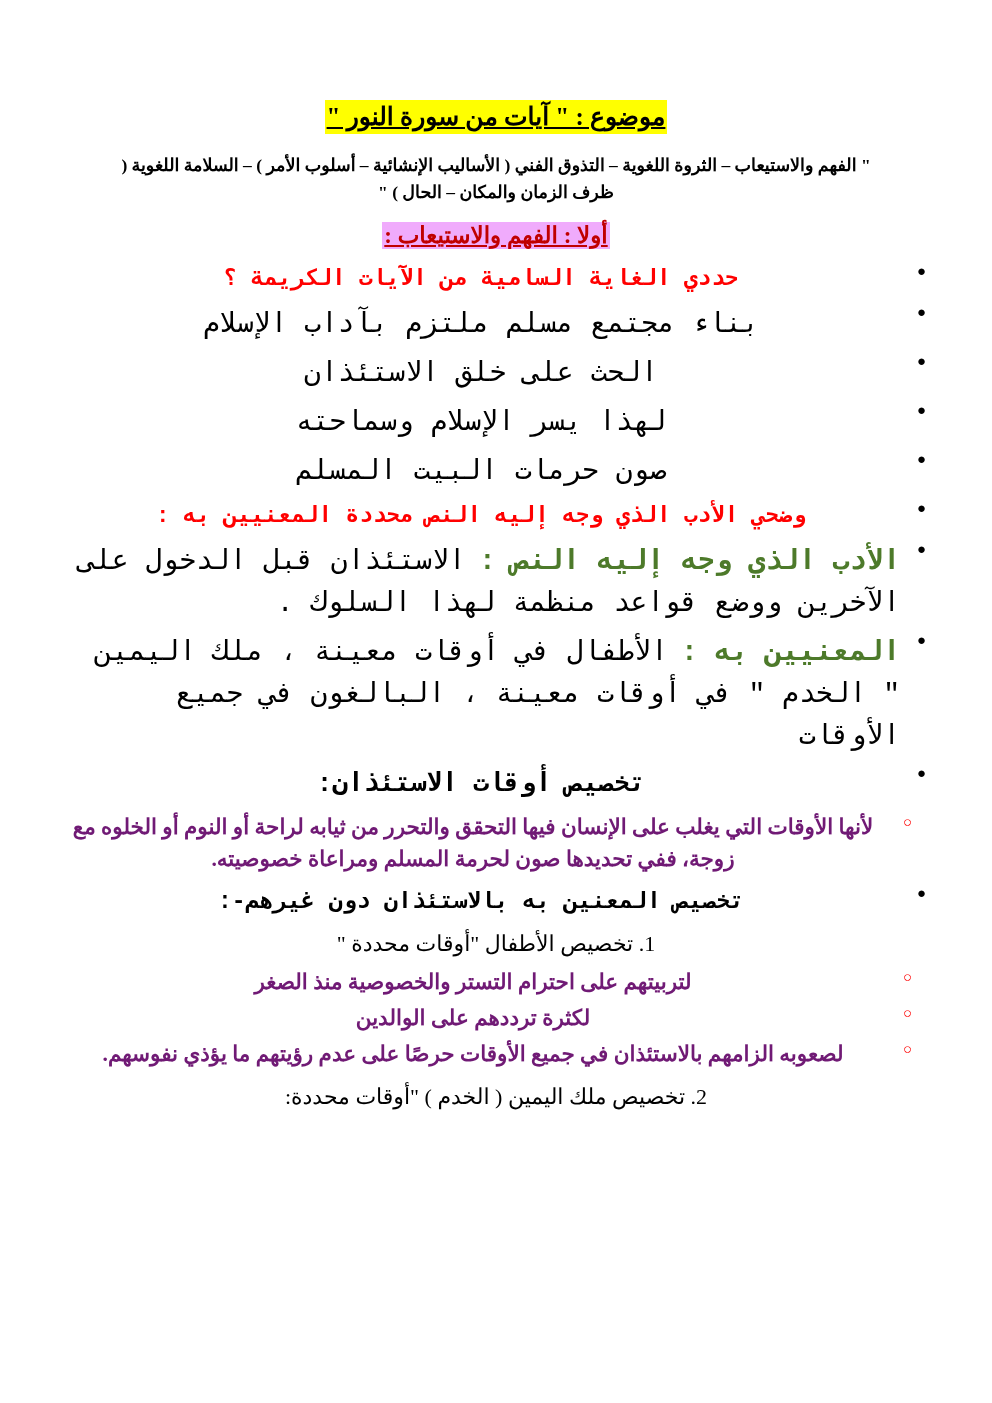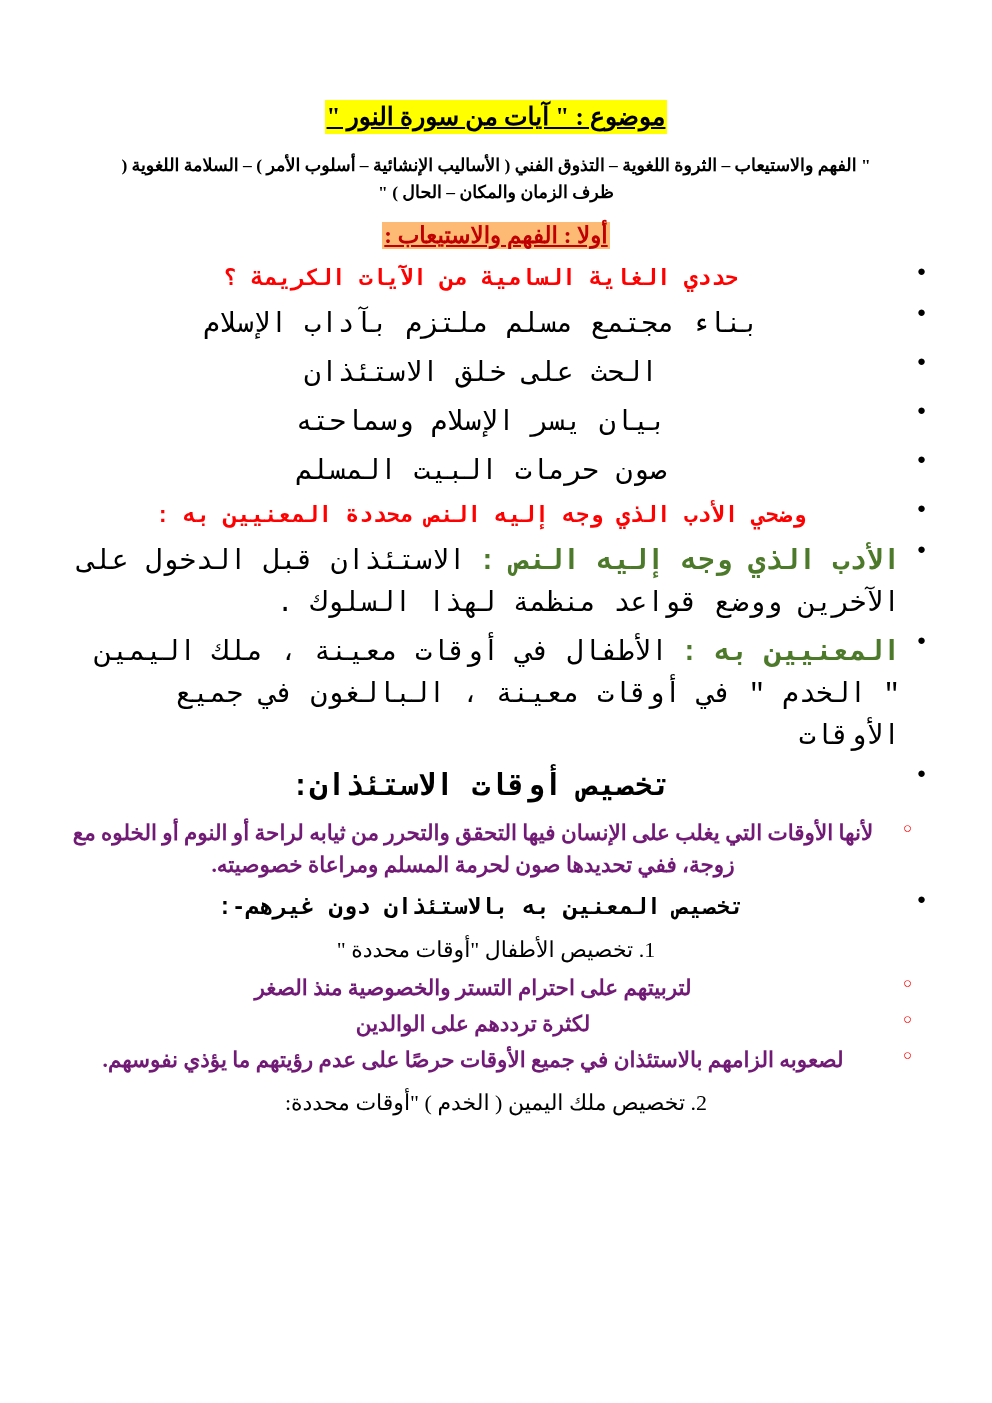--- a/index.html
+++ b/index.html
@@ -43,21 +43,21 @@
     line-height: 1.55;
     margin: 6px 56px 16px 56px;
   }
 
   .section-head-wrap {
     text-align: center;
     margin-bottom: 14px;
   }
   .section-head {
     display: inline-block;
-    background: #fdba74;
+    background: #f0abfc;
     color: #c00000;
     font-weight: bold;
     font-size: 23px;
     text-decoration: underline;
     padding: 0 2px;
   }
 
   
   ul.bullets {
     list-style: none;
@@ -177,21 +177,21 @@
     <li class="center-line">
       <span class="q-red">حددي الغاية السامية من الآيات الكريمة ؟</span>
     </li>
     <li class="center-line">
       <span class="plain">بناء مجتمع مسلم ملتزم بآداب الإسلام</span>
     </li>
     <li class="center-line">
       <span class="plain">الحث على خلق الاستئذان</span>
     </li>
     <li class="center-line">
-      <span class="plain">بيان يسر الإسلام وسماحته</span>
+      <span class="plain">لهذا يسر الإسلام وسماحته</span>
     </li>
     <li class="center-line">
       <span class="plain">صون حرمات البيت المسلم</span>
     </li>
   </ul>
 
   <ul class="bullets">
     <li class="center-line">
       <span class="q-red">وضحي الأدب الذي وجه إليه النص محددة المعنيين به :</span>
     </li>
@@ -201,21 +201,21 @@
     </li>
     <li>
       <span class="lbl-green plain">المعنيين به :</span>
       <span class="plain">الأطفال في أوقات معينة ، ملك اليمين " الخدم " في أوقات معينة ، البالغون في جميع الأوقات</span>
     </li>
   </ul>
 
 
   <ul class="bullets">
     <li class="center-line">
-      <span class="bold-black" style="font-size:30px">تخصيص أوقات الاستئذان:</span>
+      <span class="bold-black" style="font-size:26px">تخصيص أوقات الاستئذان:</span>
     </li>
   </ul>
   <ul class="circles">
     <li>لأنها الأوقات التي يغلب على الإنسان فيها التحقق والتحرر من ثيابه لراحة أو النوم أو الخلوه مع زوجة، ففي تحديدها صون لحرمة المسلم ومراعاة خصوصيته.</li>
   </ul>
 
   <ul class="bullets tight">
     <li class="center-line">
       <span class="bold-black" style="font-size:23px">تخصيص المعنين به بالاستئذان دون غيرهم-:</span>
     </li>

